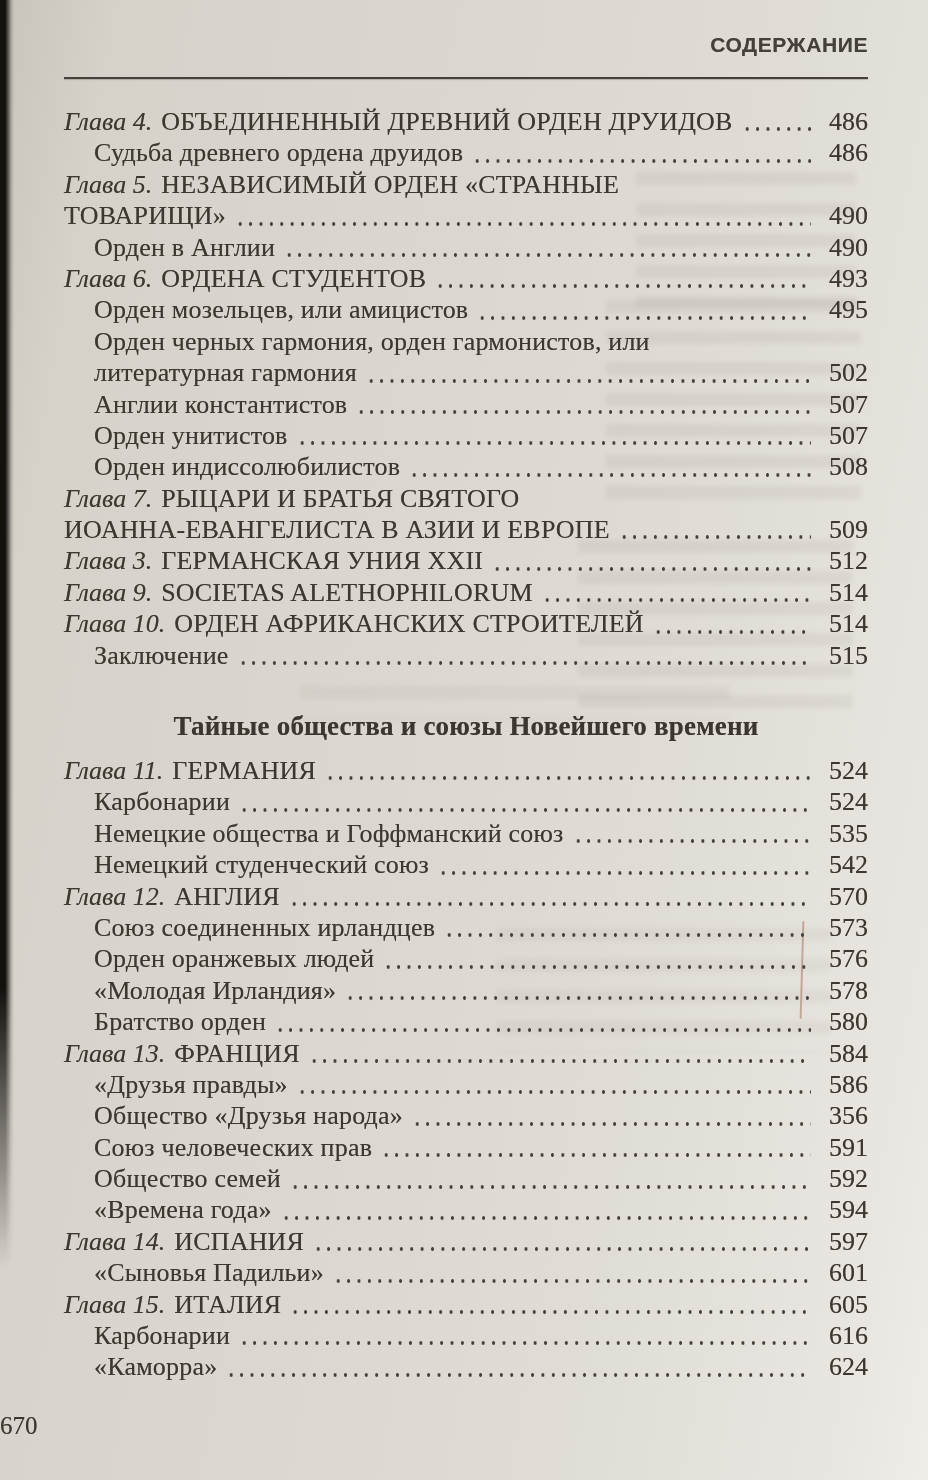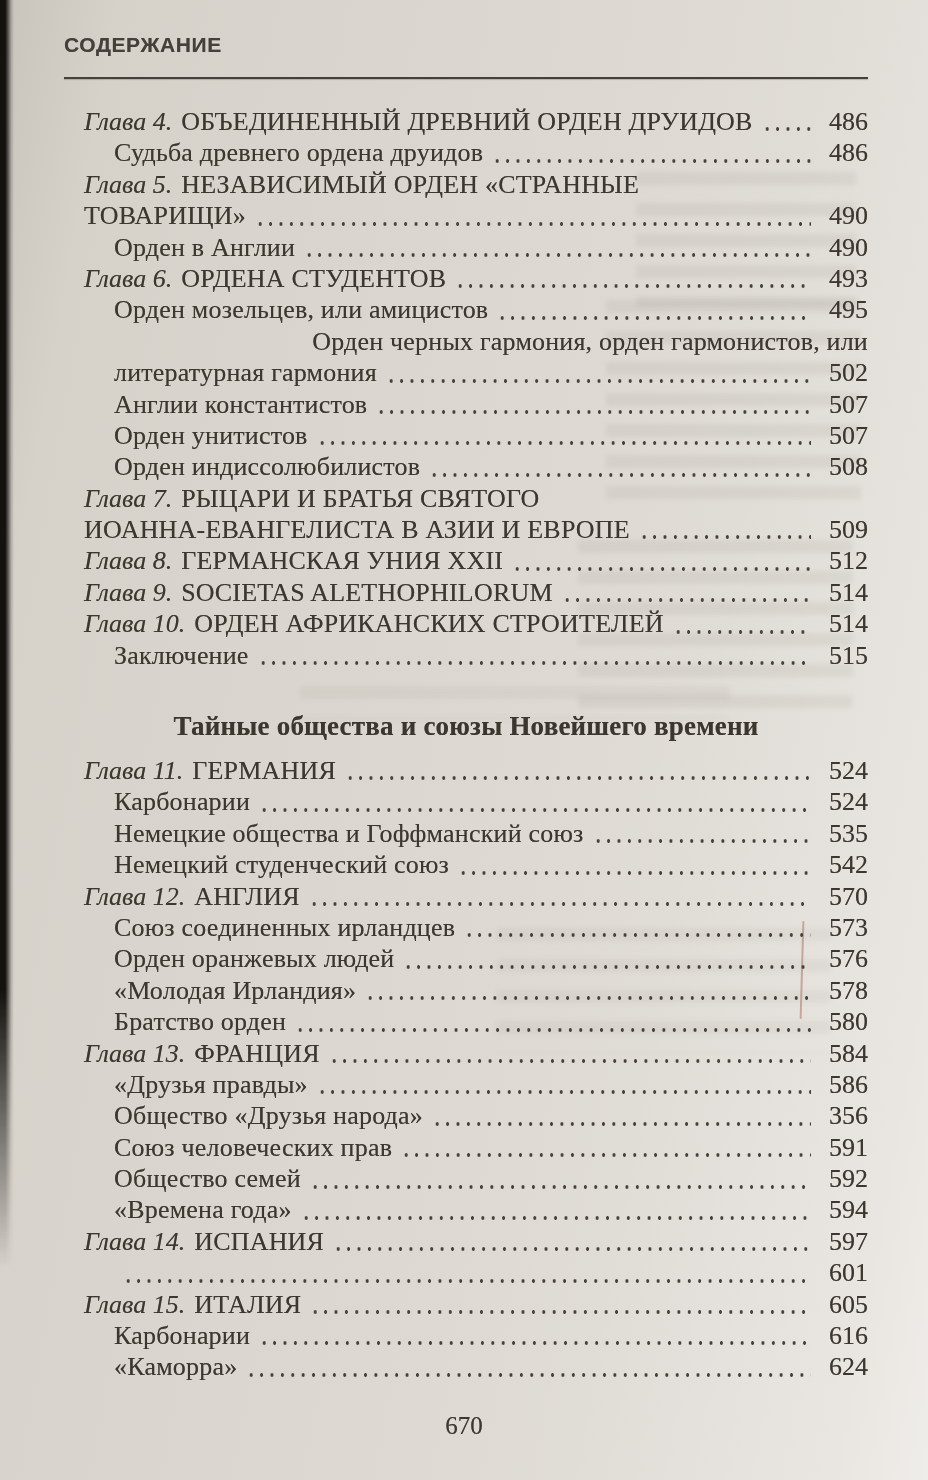--- a/index.html
+++ b/index.html
@@ -45,42 +45,42 @@
   }
   .content {
     position: relative;
     padding: 0 60px 0 64px; 
   }
   h1.doc-title {
     margin: 33px 0 0 0;
     font-family: "Liberation Sans", "DejaVu Sans", sans-serif;
     font-size: 21px; font-weight: 700;
     letter-spacing: 0.6px;
-    text-align: left;
+    text-align: right;
     color: #44403a;
     text-shadow: 0 0 0.5px rgba(60,55,45,0.5);
   }
   .rule {
     margin-top: 20px;
     height: 0;
     border-top: 2.5px solid #45413a;
     box-shadow: 0 1px 1px rgba(60,55,45,0.25);
   }
-  .toc { margin-top: 27px; margin-left: 20px; }
+  .toc { margin-top: 27px; }
   .toc-2 { margin-top: 14px; }
   .toc-row {
     display: flex;
     align-items: flex-end;
     white-space: nowrap;
     height: 31.4px;
     line-height: 31.4px;
     font-size: 26px;
     text-shadow: 0 0 0.6px rgba(60,55,45,0.55);
   }
-  .toc-row.indent { padding-left: 30px; justify-content: flex-end; }
+  .toc-row.indent { padding-left: 30px; }
   .prefix { font-style: italic; margin-right: 9px; }
   .title { letter-spacing: 0.2px; }
   .leader {
     flex: 1 1 auto;
     min-width: 14px;
     height: 31.4px;
     margin: 0 7px 0 9px;
     background-image: radial-gradient(circle, #45413a 1.55px, rgba(0,0,0,0) 1.95px);
     background-size: 10.4px 4px;
     background-repeat: repeat-x;
@@ -91,21 +91,21 @@
     margin: 40px 0 0 0;
     font-size: 27px; font-weight: 700;
     line-height: 30px;
     text-align: center;
     letter-spacing: 0.2px;
     color: #3b372f;
     text-shadow: 0 0 0.6px rgba(60,55,45,0.55);
   }
   .folio {
     position: absolute; left: 0; right: 0; bottom: 40px;
-    text-align: center;
+    text-align: left;
     font-size: 25px;
     color: #3c382f;
     text-shadow: 0 0 0.6px rgba(60,55,45,0.5);
   }
 </style>
 </head>
 <body>
 
 <div class="page">
 
@@ -187,21 +187,21 @@
         <div class="toc-row">
           <span class="prefix">Глава 7.</span>
           <span class="title">РЫЦАРИ И БРАТЬЯ СВЯТОГО</span>
         </div>
         <div class="toc-row">
           <span class="title">ИОАННА-ЕВАНГЕЛИСТА В АЗИИ И ЕВРОПЕ</span>
           <span class="leader"></span>
           <span class="pagenum">509</span>
         </div>
         <div class="toc-row">
-          <span class="prefix">Глава 8.</span>
+          <span class="prefix">Глава 3.</span>
           <span class="title">ГЕРМАНСКАЯ УНИЯ XXII</span>
           <span class="leader"></span>
           <span class="pagenum">512</span>
         </div>
         <div class="toc-row">
           <span class="prefix">Глава 9.</span>
           <span class="title">SOCIETAS ALETHOPHILORUM</span>
           <span class="leader"></span>
           <span class="pagenum">514</span>
         </div>
@@ -299,20 +299,21 @@
           <span class="leader"></span>
           <span class="pagenum">594</span>
         </div>
         <div class="toc-row">
           <span class="prefix">Глава 14.</span>
           <span class="title">ИСПАНИЯ</span>
           <span class="leader"></span>
           <span class="pagenum">597</span>
         </div>
         <div class="toc-row indent">
+          <span class="title">«Сыновья Падильи»</span>
           <span class="leader"></span>
           <span class="pagenum">601</span>
         </div>
         <div class="toc-row">
           <span class="prefix">Глава 15.</span>
           <span class="title">ИТАЛИЯ</span>
           <span class="leader"></span>
           <span class="pagenum">605</span>
         </div>
         <div class="toc-row indent">

